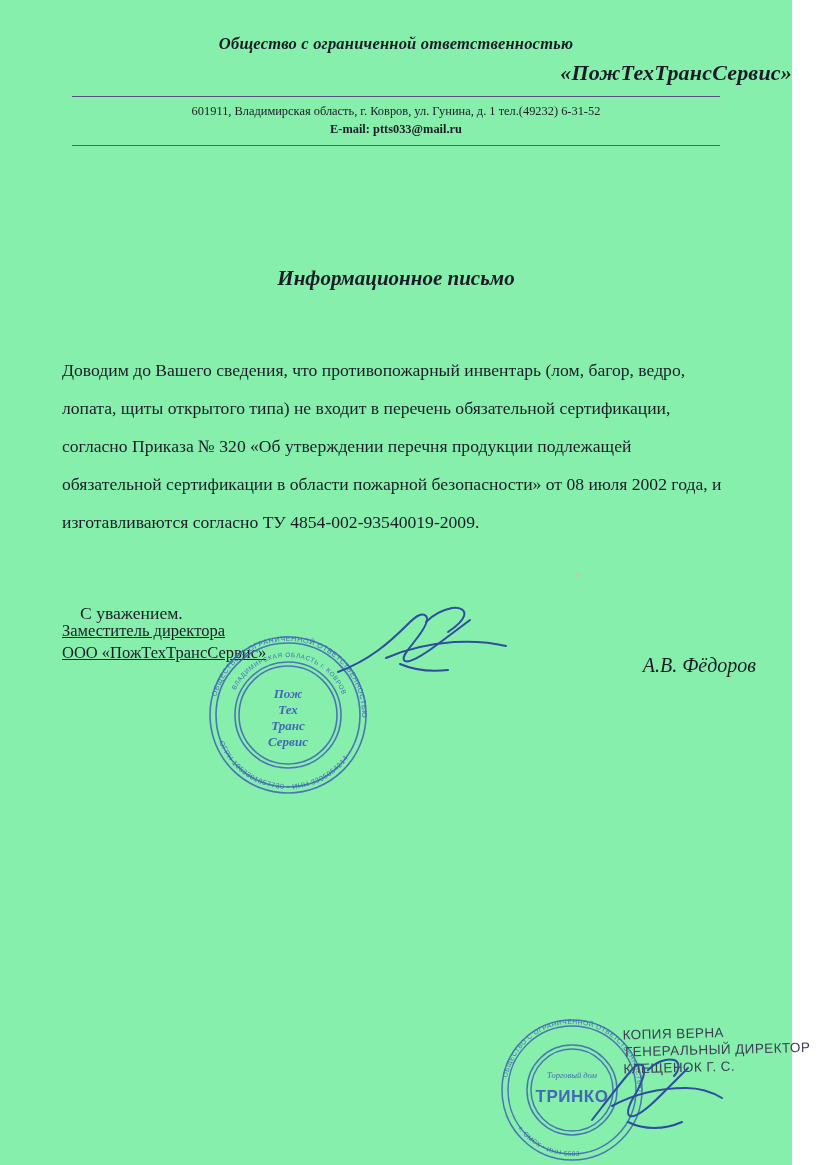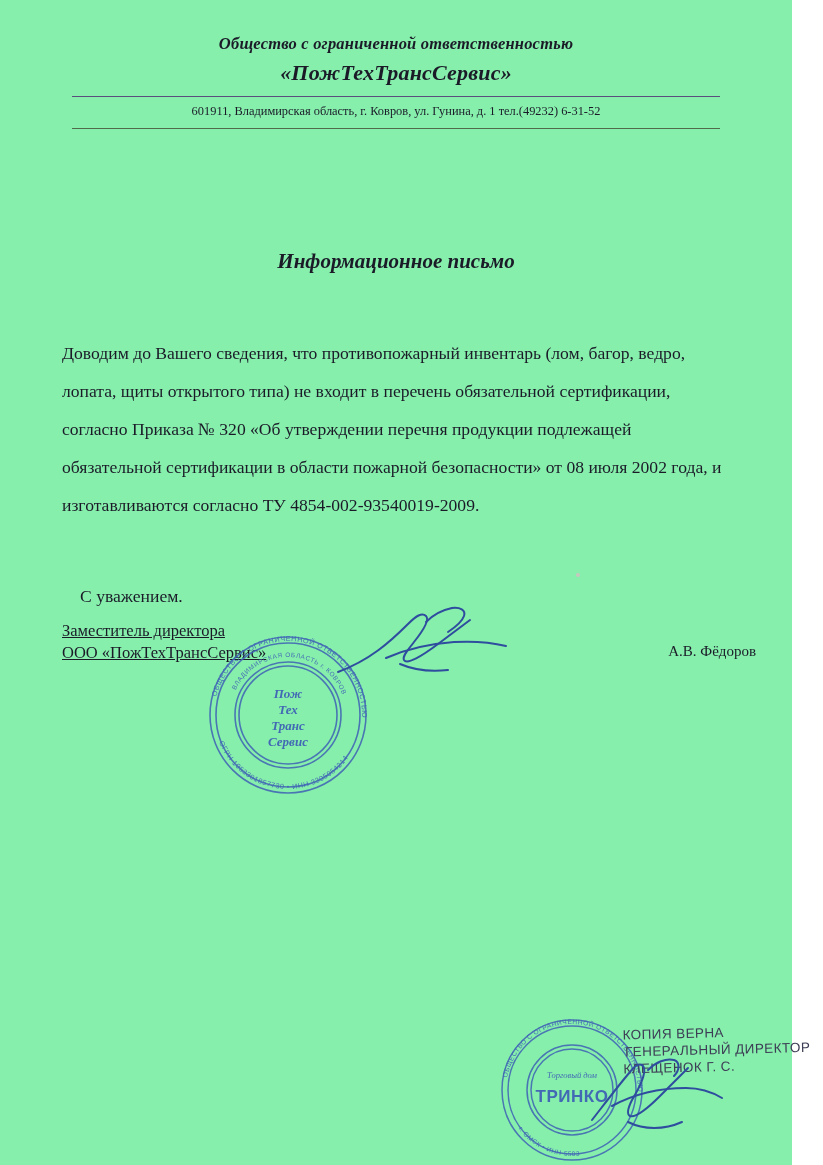--- a/index.html
+++ b/index.html
@@ -32,20 +32,21 @@
     font-weight: bold;
     font-style: italic;
     letter-spacing: 0.2px;
   }
   .lh-name {
     font-size: 22px;
     font-weight: bold;
     font-style: italic;
     margin-top: 6px;
     letter-spacing: 0.2px;
+    text-align: right;
   }
   .rule {
     height: 1px;
     background: #5a4f7c;
     margin: 10px 72px 0 72px;
   }
   .rule.bottom {
     margin-top: 8px;
     background: #4f6b4a;
   }
@@ -89,23 +90,24 @@
     line-height: 22px;
   }
   .sign-left {
     display: inline-block;
     vertical-align: top;
     text-decoration: underline;
   }
   .sign-right {
     position: absolute;
     right: 6px;
-    top: 20px;
-    font-size: 15px;
+    top: 34px;
+    font-size: 20px;
     white-space: nowrap;
+    font-style: italic;
   }
 
   
   .stamp-main {
     position: absolute;
     left: 203px;
     top: 630px;
     width: 170px;
     height: 170px;
     pointer-events: none;
@@ -162,20 +164,21 @@
 <body>
 
 <div class="page">
 
   <div class="letterhead">
     <div class="lh-org">Общество с ограниченной ответственностью</div>
     <div class="lh-name">«ПожТехТрансСервис»</div>
     <div class="rule"></div>
     <div class="lh-lines">
       <div>601911, Владимирская область, г. Ковров, ул. Гунина, д. 1  тел.(49232) 6-31-52</div>
+      <div class="lh-email">E-mail: ptts033@mail.ru</div>
     </div>
     <div class="rule bottom"></div>
   </div>
 
   <div class="doc-title">Информационное письмо</div>
 
   <div class="body-text">Доводим до Вашего сведения, что противопожарный инвентарь (лом, багор, ведро, лопата, щиты открытого типа) не входит в перечень обязательной сертификации, согласно Приказа № 320 «Об утверждении перечня продукции подлежащей обязательной сертификации в области пожарной безопасности» от 08 июля 2002 года, и изготавливаются согласно ТУ 4854-002-93540019-2009.</div>
 
   <div class="regards">С уважением.</div>
 

